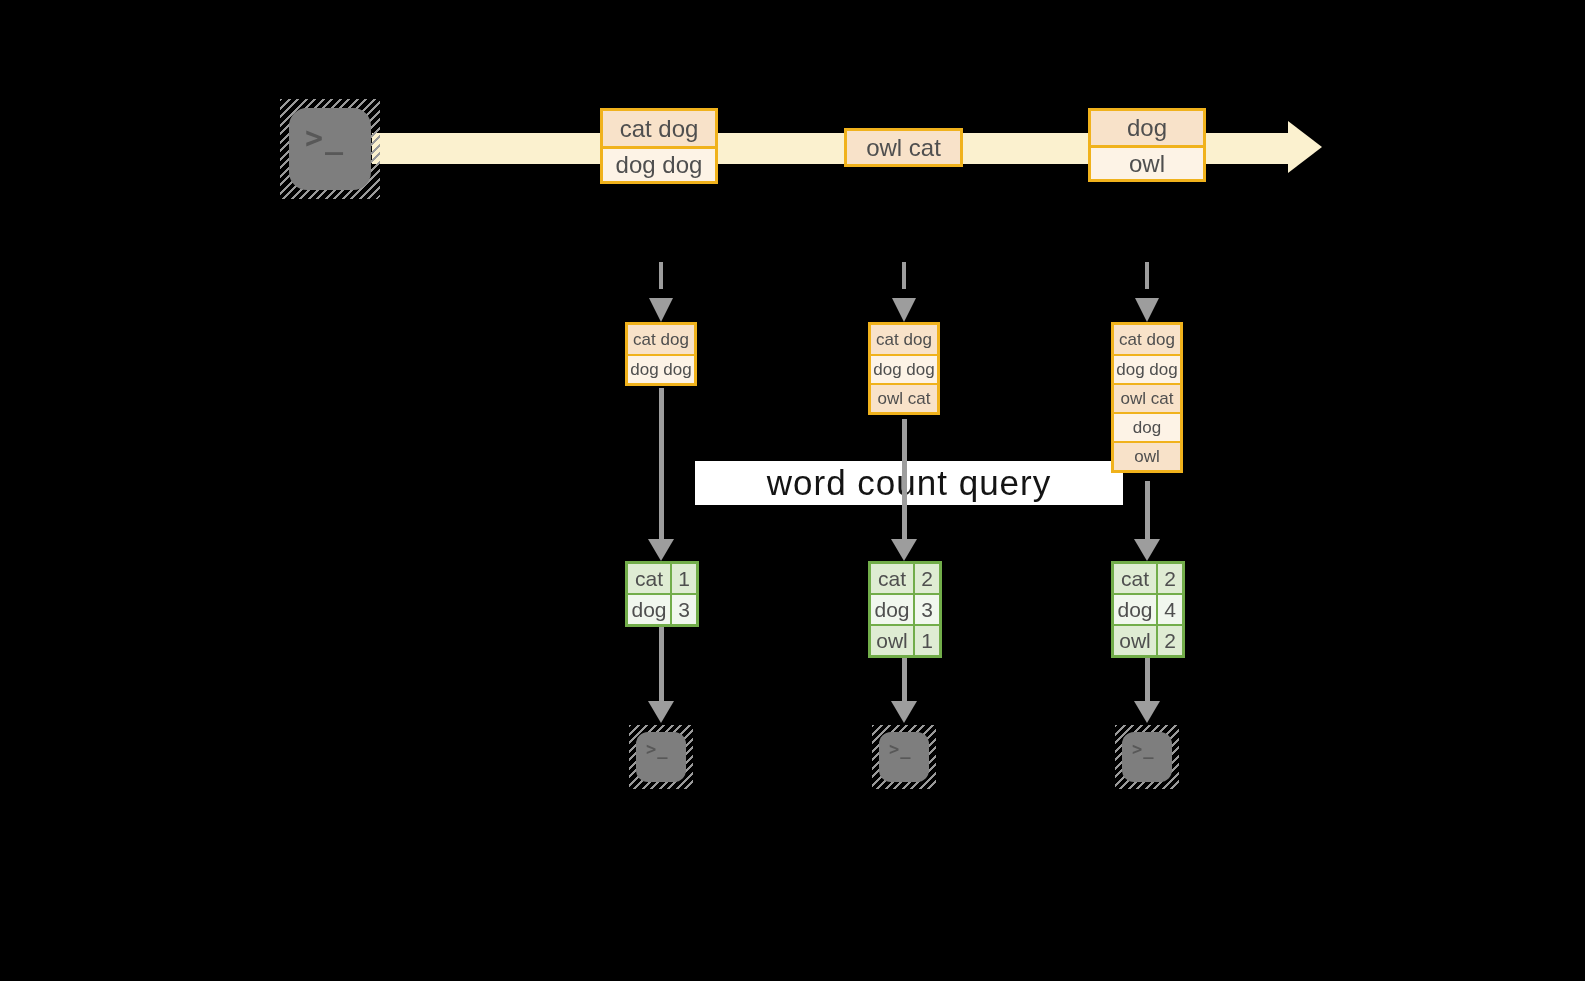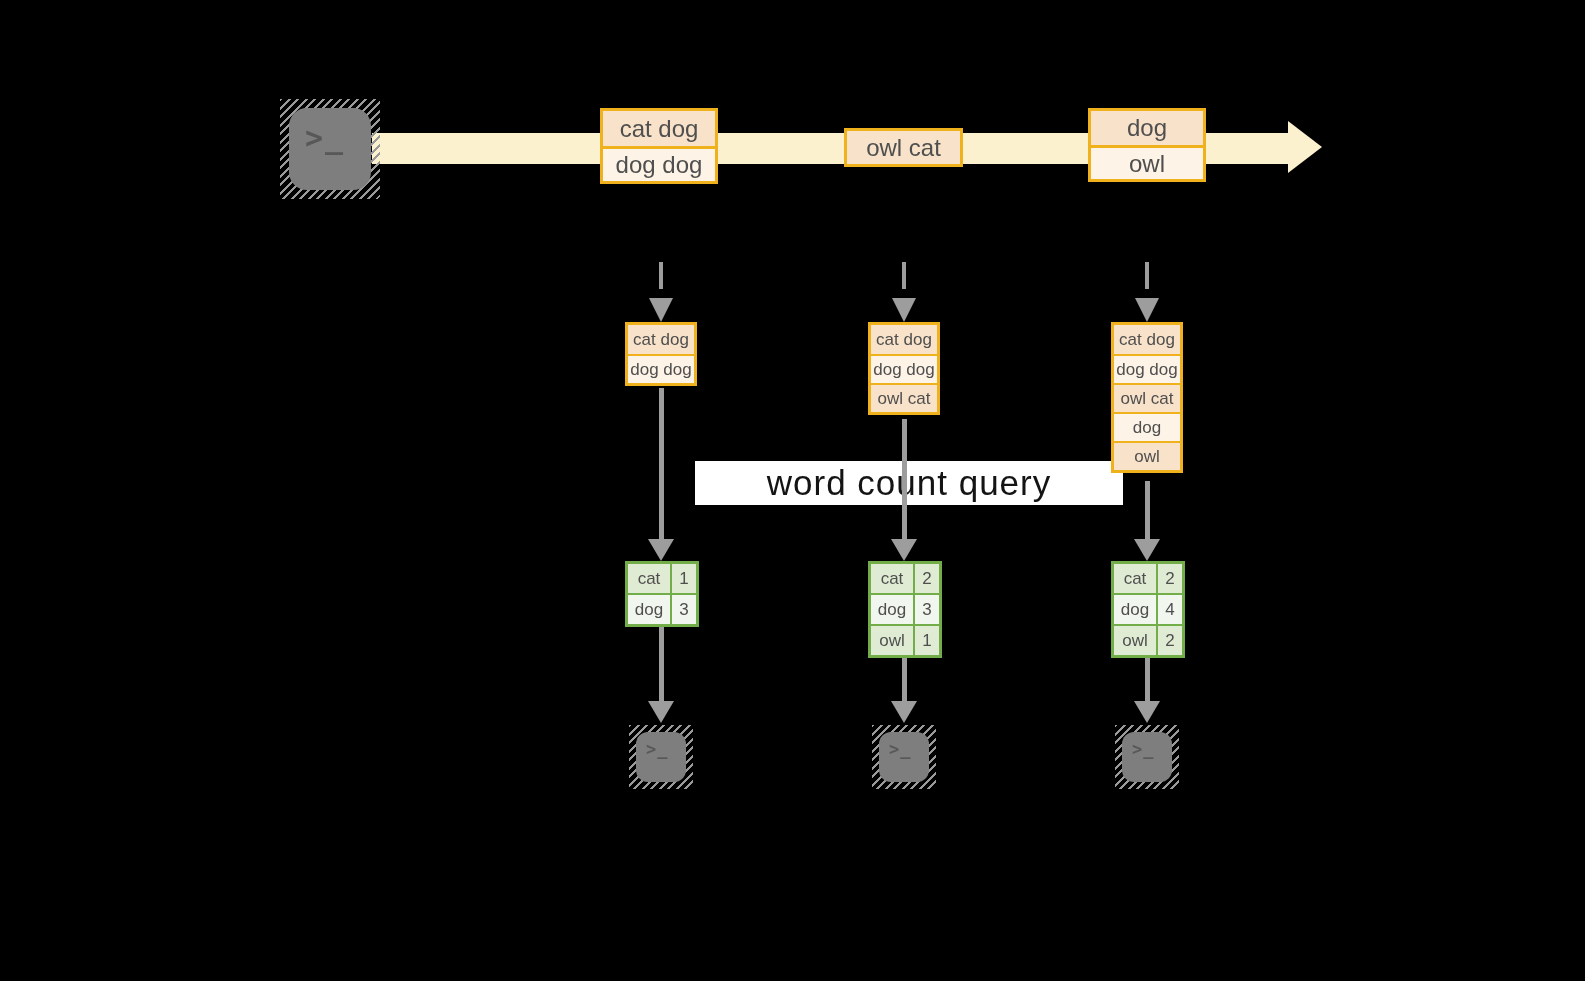--- a/index.html
+++ b/index.html
@@ -50,21 +50,21 @@
   .tri-md{width:0;height:0;border-left:13px solid transparent;border-right:13px solid transparent;
     border-top:22px solid var(--gray);z-index:3;}
   
   .banner{left:695px;top:461px;width:428px;height:44px;background:#fff;z-index:2;
     display:flex;align-items:center;justify-content:center;}
   .banner span{font-size:35px;font-weight:300;color:#141414;letter-spacing:1px;}
   
   .gtable{display:grid;grid-template-columns:42px 24px;gap:2px;
     background:var(--gborder);border:3px solid var(--gborder);z-index:4;}
   .gcell{height:29px;display:flex;align-items:center;justify-content:center;
-    font-size:17px;color:var(--txt);}
+    font-size:21px;color:var(--txt);}
   .gcell.ra{background:var(--gdark);}
   .gcell.rb{background:var(--glight);}
   
   .term{z-index:4;background:repeating-linear-gradient(135deg,#9a9a9a 0 2px,rgba(0,0,0,0) 2px 6px);}
   .term-body{position:absolute;background:#7e7e7e;}
   .term.src .term-body{inset:9px;border-radius:18px;}
   .term.small .term-body{inset:7px;border-radius:12px;}
   .term-prompt{position:absolute;color:#585858;font-family:"DejaVu Sans Mono",monospace;font-weight:bold;}
   .term.src .term-prompt{left:16px;top:12px;font-size:30px;letter-spacing:2px;}
   .term.small .term-prompt{left:10px;top:7px;font-size:17px;letter-spacing:1px;}

